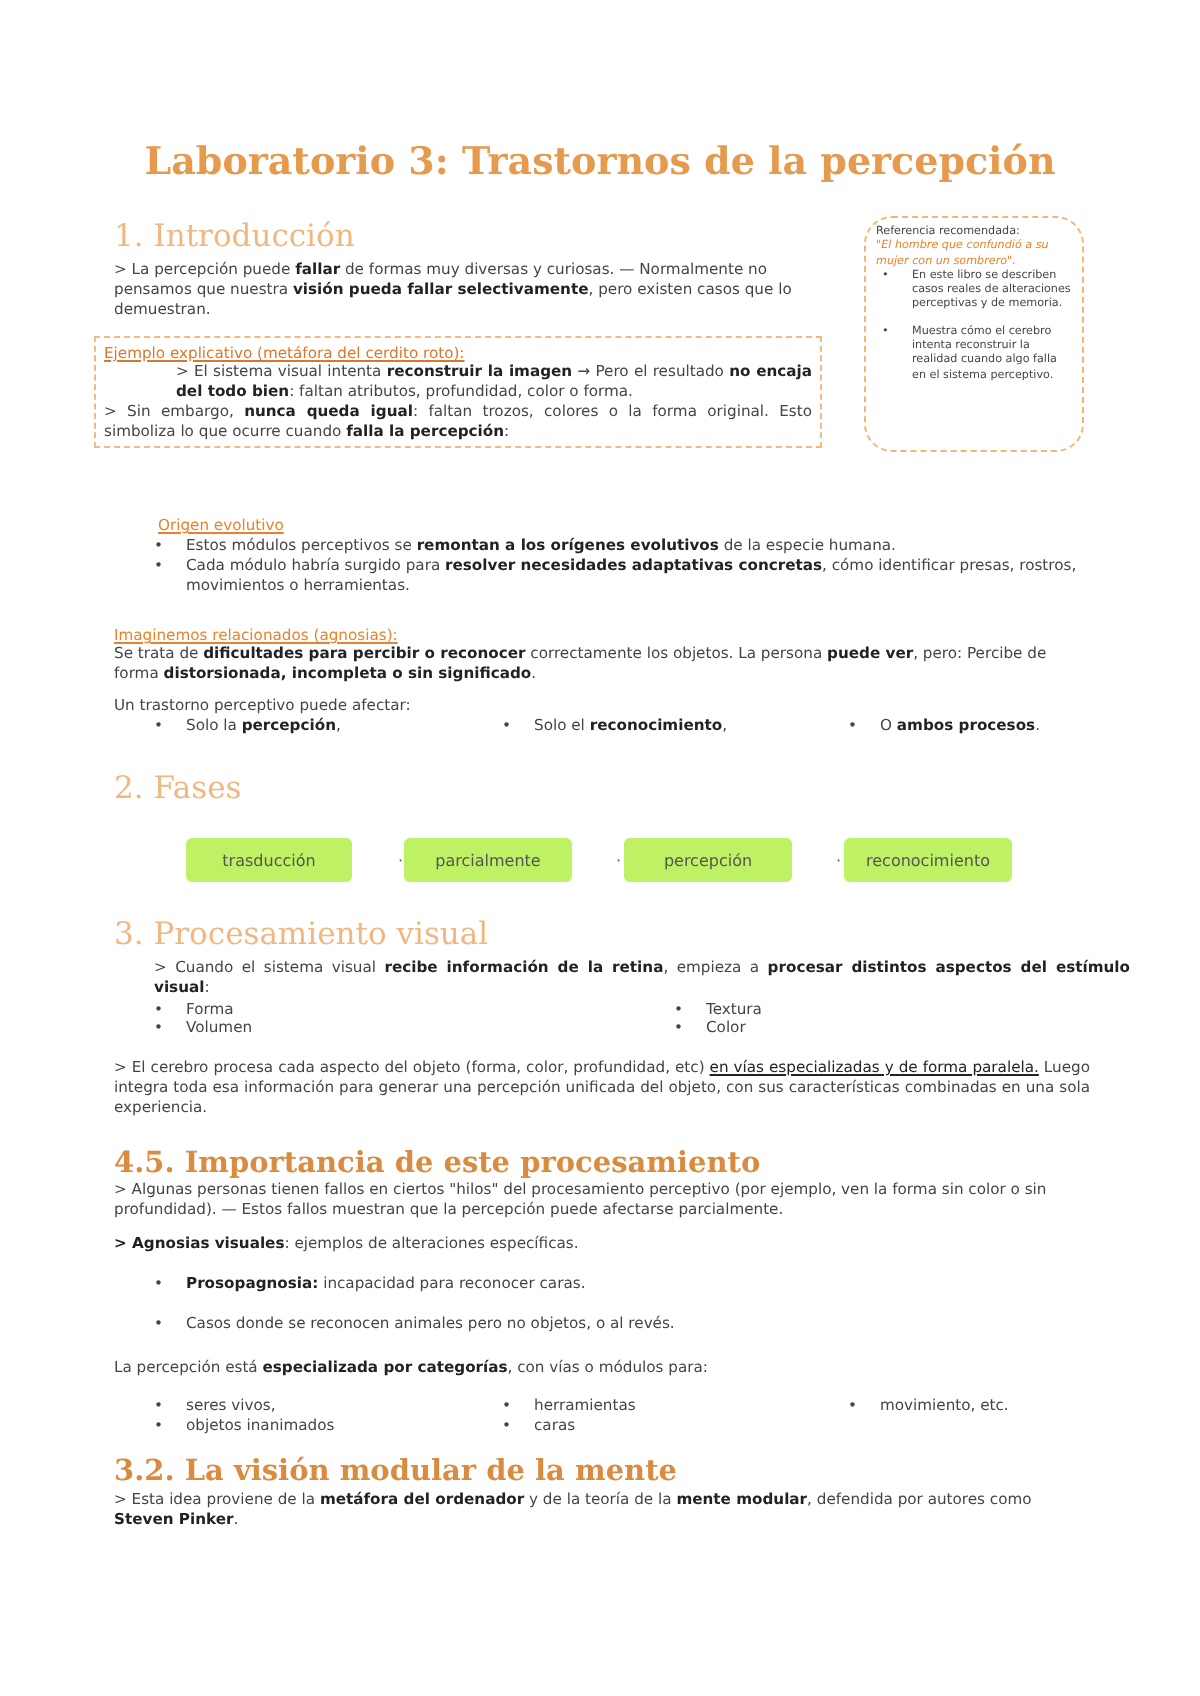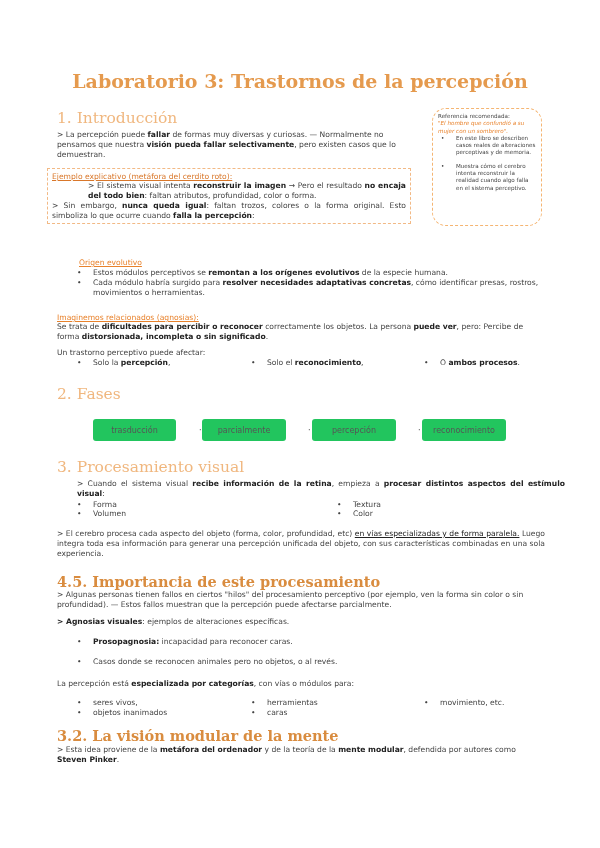--- a/index.html
+++ b/index.html
@@ -13,21 +13,21 @@
   .p { font-size:7.6px; line-height:10px; color:#444; }
   .p b { color:#222; }
   .sub { font-size:7.6px; color:#e8822c; text-decoration:underline; }
   .ex-box { left:47px; top:168px; width:364px; height:56px; border:1px dashed #f2b985; box-sizing:border-box; padding:3px 4px; }
   .side-box { left:432px; top:108px; width:110px; height:118px; border:1.4px dashed #f5b572; border-radius:14px; box-sizing:border-box; padding:4px 5px; }
   .side-box .p { font-size:5.6px; line-height:7.3px; }
   .side-box .q { color:#e8822c; font-style:italic; }
   ul { margin:0; padding:0; list-style:none; }
   li { position:relative; }
   li .dot { position:absolute; left:-16px; top:0; }
-  .phase { position:absolute; top:419px; height:22px; background:#22c55e; border-radius:3px;
+  .phase { position:absolute; top:419px; height:22px; background:#bef264; border-radius:3px;
            font-size:8px; color:#555; display:flex; align-items:center; justify-content:center; }
   .sep { position:absolute; top:426px; font-size:8px; color:#555; }
   .und { text-decoration:underline; color:#222; }
 </style>
 </head>
 <body>
 
 <div class="abs title serif">Laboratorio 3: Trastornos de la percepción</div>
 
 <div class="abs side-box">

